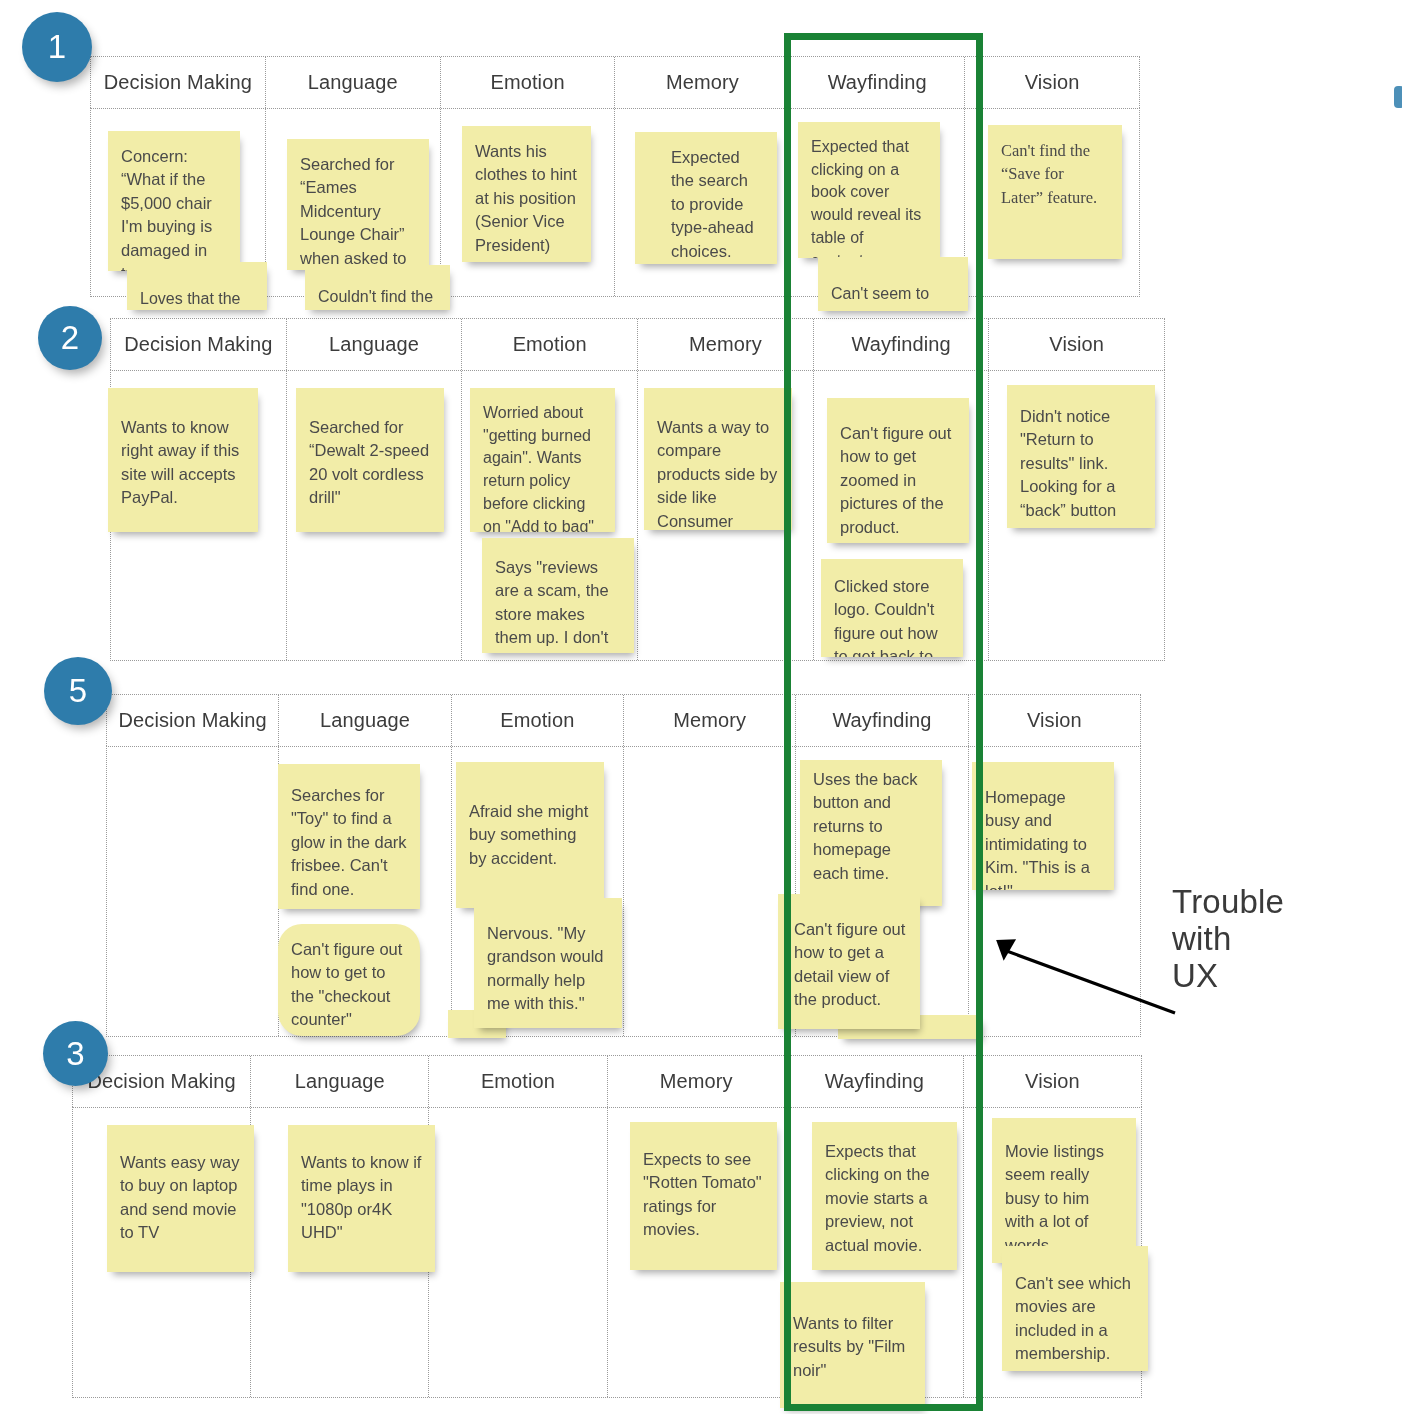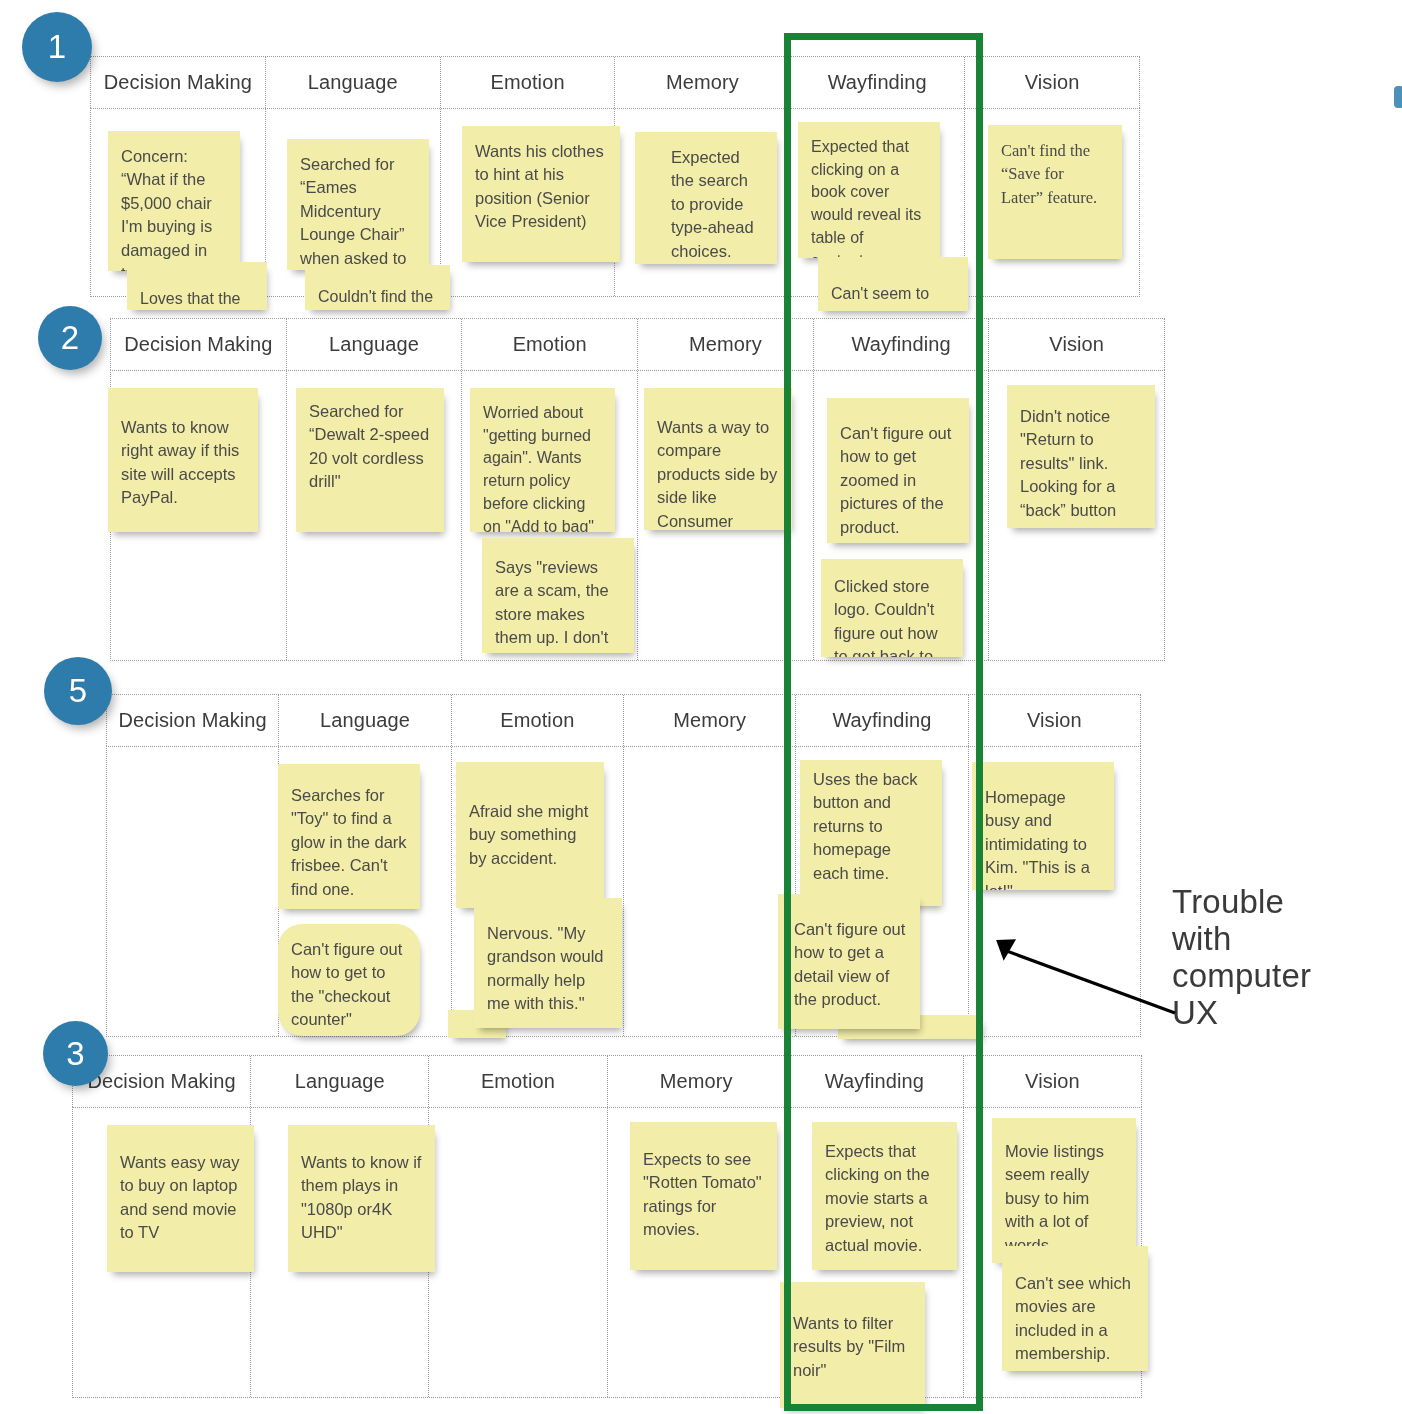--- a/index.html
+++ b/index.html
@@ -106,21 +106,21 @@
       <div class="cell"></div>
     </div>
   </div>
 
   <div class="note" style="left:108px;top:131px;width:132px;height:140px;z-index:12;">Concern: “What if the $5,000 chair I'm buying is damaged in transit?”</div>
   <div class="note" style="left:127px;top:262px;width:140px;height:48px;z-index:13;padding-top:26px;font-size:16px;">Loves that the</div>
 
   <div class="note" style="left:287px;top:139px;width:142px;height:131px;z-index:12;">Searched for “Eames Midcentury Lounge Chair” when asked to search for a chair.</div>
   <div class="note" style="left:305px;top:265px;width:145px;height:45px;z-index:13;padding-top:21px;font-size:16px;">Couldn't find the</div>
 
-  <div class="note" style="left:462px;top:126px;width:158px;height:136px;z-index:12;">Wants his clothes to hint at his position (Senior Vice President)</div>
+  <div class="note" style="left:462px;top:126px;width:129px;height:136px;z-index:12;">Wants his clothes to hint at his position (Senior Vice President)</div>
 
   <div class="note" style="left:635px;top:132px;width:142px;height:132px;z-index:12;padding-left:36px;">Expected the search to provide type-ahead choices.</div>
 
   <div class="note" style="left:798px;top:122px;width:142px;height:136px;z-index:12;font-size:16px;">Expected that clicking on a book cover would reveal its table of contents.</div>
   <div class="note" style="left:818px;top:257px;width:150px;height:54px;z-index:13;padding-top:26px;font-size:16px;">Can't seem to</div>
 
   <div class="note" style="left:988px;top:125px;width:134px;height:134px;z-index:12;font-family:Liberation Serif, serif;">Can't find the “Save for Later” feature.</div>
 
   <div class="tbl" style="left:110px;top:318px;width:1055px;height:352px;">
     <div class="hdr-row">
@@ -136,21 +136,21 @@
       <div class="cell"></div>
       <div class="cell"></div>
       <div class="cell"></div>
       <div class="cell"></div>
       <div class="cell"></div>
     </div>
   </div>
 
   <div class="note" style="left:108px;top:388px;width:150px;height:144px;z-index:12;padding-top:28px;">Wants to know right away if this site will accepts PayPal.</div>
 
-  <div class="note" style="left:296px;top:388px;width:148px;height:144px;z-index:12;padding-top:12px;">Searched for “Dewalt 2-speed 20 volt cordless drill"</div>
+  <div class="note" style="left:296px;top:388px;width:148px;height:144px;z-index:12;padding-top:28px;">Searched for “Dewalt 2-speed 20 volt cordless drill"</div>
 
   <div class="note" style="left:470px;top:388px;width:145px;height:144px;z-index:12;font-size:16px;">Worried about "getting burned again". Wants return policy before clicking on "Add to bag"</div>
   <div class="note" style="left:482px;top:538px;width:152px;height:115px;z-index:13;padding-top:18px;">Says "reviews are a scam, the store makes them up. I don't trust them!"</div>
 
   <div class="note" style="left:644px;top:388px;width:148px;height:142px;z-index:12;padding-top:28px;">Wants a way to compare products side by side like Consumer Reports</div>
 
   <div class="note" style="left:827px;top:398px;width:142px;height:145px;z-index:12;padding-top:24px;">Can't figure out how to get zoomed in pictures of the product.</div>
   <div class="note" style="left:821px;top:559px;width:142px;height:98px;z-index:13;padding-top:16px;">Clicked store logo. Couldn't figure out how to get back to</div>
 
   <div class="note" style="left:1007px;top:385px;width:148px;height:143px;z-index:12;padding-top:20px;">Didn't notice "Return to results" link. Looking for a “back” button</div>
@@ -201,41 +201,40 @@
       <div class="cell"></div>
       <div class="cell"></div>
       <div class="cell"></div>
       <div class="cell"></div>
       <div class="cell"></div>
     </div>
   </div>
 
   <div class="note" style="left:107px;top:1125px;width:147px;height:147px;z-index:12;padding-top:26px;">Wants easy way to buy on laptop and send movie to TV</div>
 
-  <div class="note" style="left:288px;top:1125px;width:147px;height:147px;z-index:12;padding-top:26px;">Wants to know if them plays in "1080p or4K UHD"</div>
+  <div class="note" style="left:288px;top:1125px;width:147px;height:147px;z-index:12;padding-top:26px;">Wants to know if time plays in "1080p or4K UHD"</div>
 
   <div class="note" style="left:630px;top:1122px;width:147px;height:148px;z-index:12;padding-top:26px;">Expects to see "Rotten Tomato" ratings for movies.</div>
 
   <div class="note" style="left:812px;top:1122px;width:145px;height:148px;z-index:12;padding-top:18px;">Expects that clicking on the movie starts a preview, not actual movie.</div>
   <div class="note" style="left:780px;top:1282px;width:145px;height:126px;z-index:12;padding-top:30px;">Wants to filter results by "Film noir"</div>
 
   <div class="note" style="left:992px;top:1118px;width:144px;height:145px;z-index:12;padding-top:22px;">Movie listings seem really busy to him with a lot of words.</div>
   <div class="note" style="left:1002px;top:1246px;width:146px;height:125px;z-index:13;padding-top:26px;">Can't see which movies are included in a membership.</div>
 
   <div class="green-box" style="left:784px;top:33px;width:199px;height:1378px;"></div>
 
   <div class="circle" style="left:22px;top:12px;width:70px;height:70px;">1</div>
   <div class="circle" style="left:38px;top:306px;width:64px;height:64px;">2</div>
   <div class="circle" style="left:44px;top:657px;width:68px;height:68px;">5</div>
   <div class="circle" style="left:43px;top:1021px;width:65px;height:65px;">3</div>
 
   <div class="callout" style="left:1172px;top:884px;width:230px;">
     <div>Trouble</div>
     <div>with</div>
-    <div>computer</div>
     <div>UX</div>
   </div>
 
   <svg class="arrow-svg" width="190" height="80" style="left:990px;top:938px;" viewBox="0 0 190 80">
     <line x1="185" y1="75" x2="14" y2="12" stroke="#000000" stroke-width="3.2"></line>
     <polygon points="4,8 26,8 20,27" fill="#000000" transform="rotate(-110 14 12)"></polygon>
   </svg>
 
   <div class="edge-dot" style="left:1394px;top:86px;width:10px;height:22px;background:#2e7cab;border-radius:4px;opacity:.85;"></div>
 

